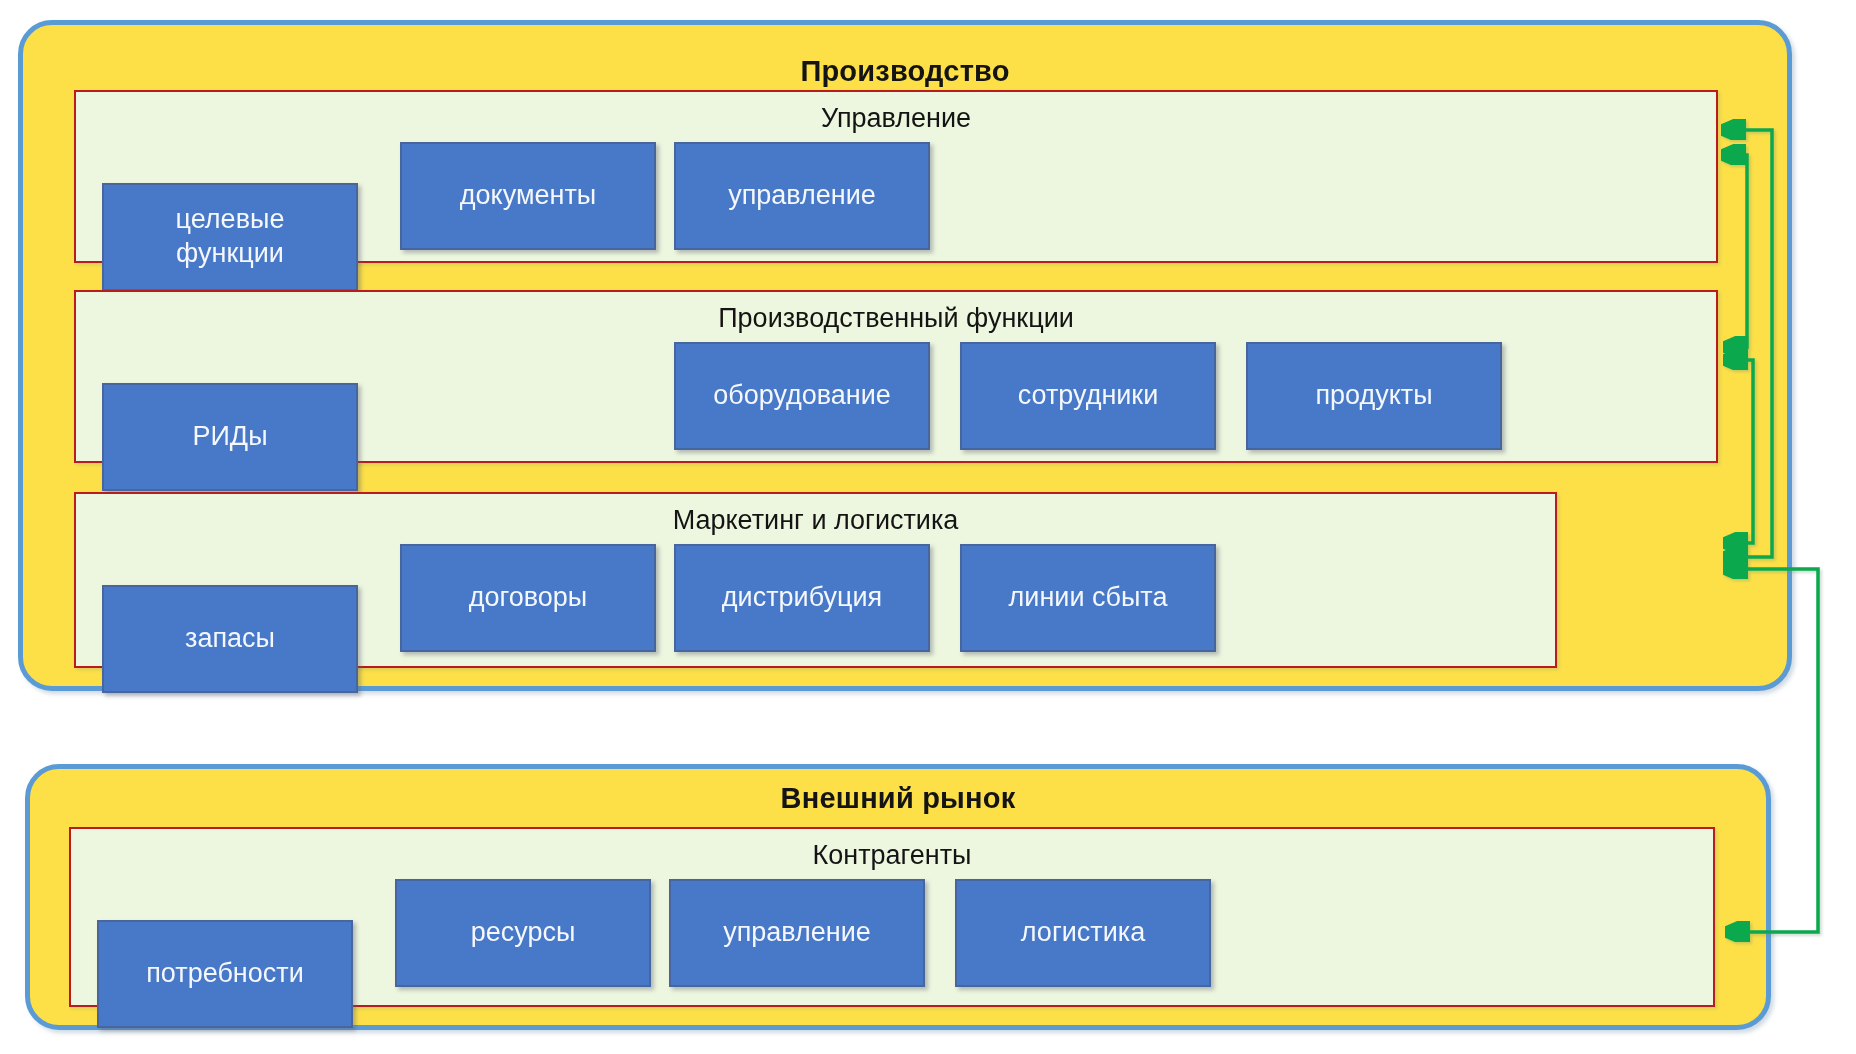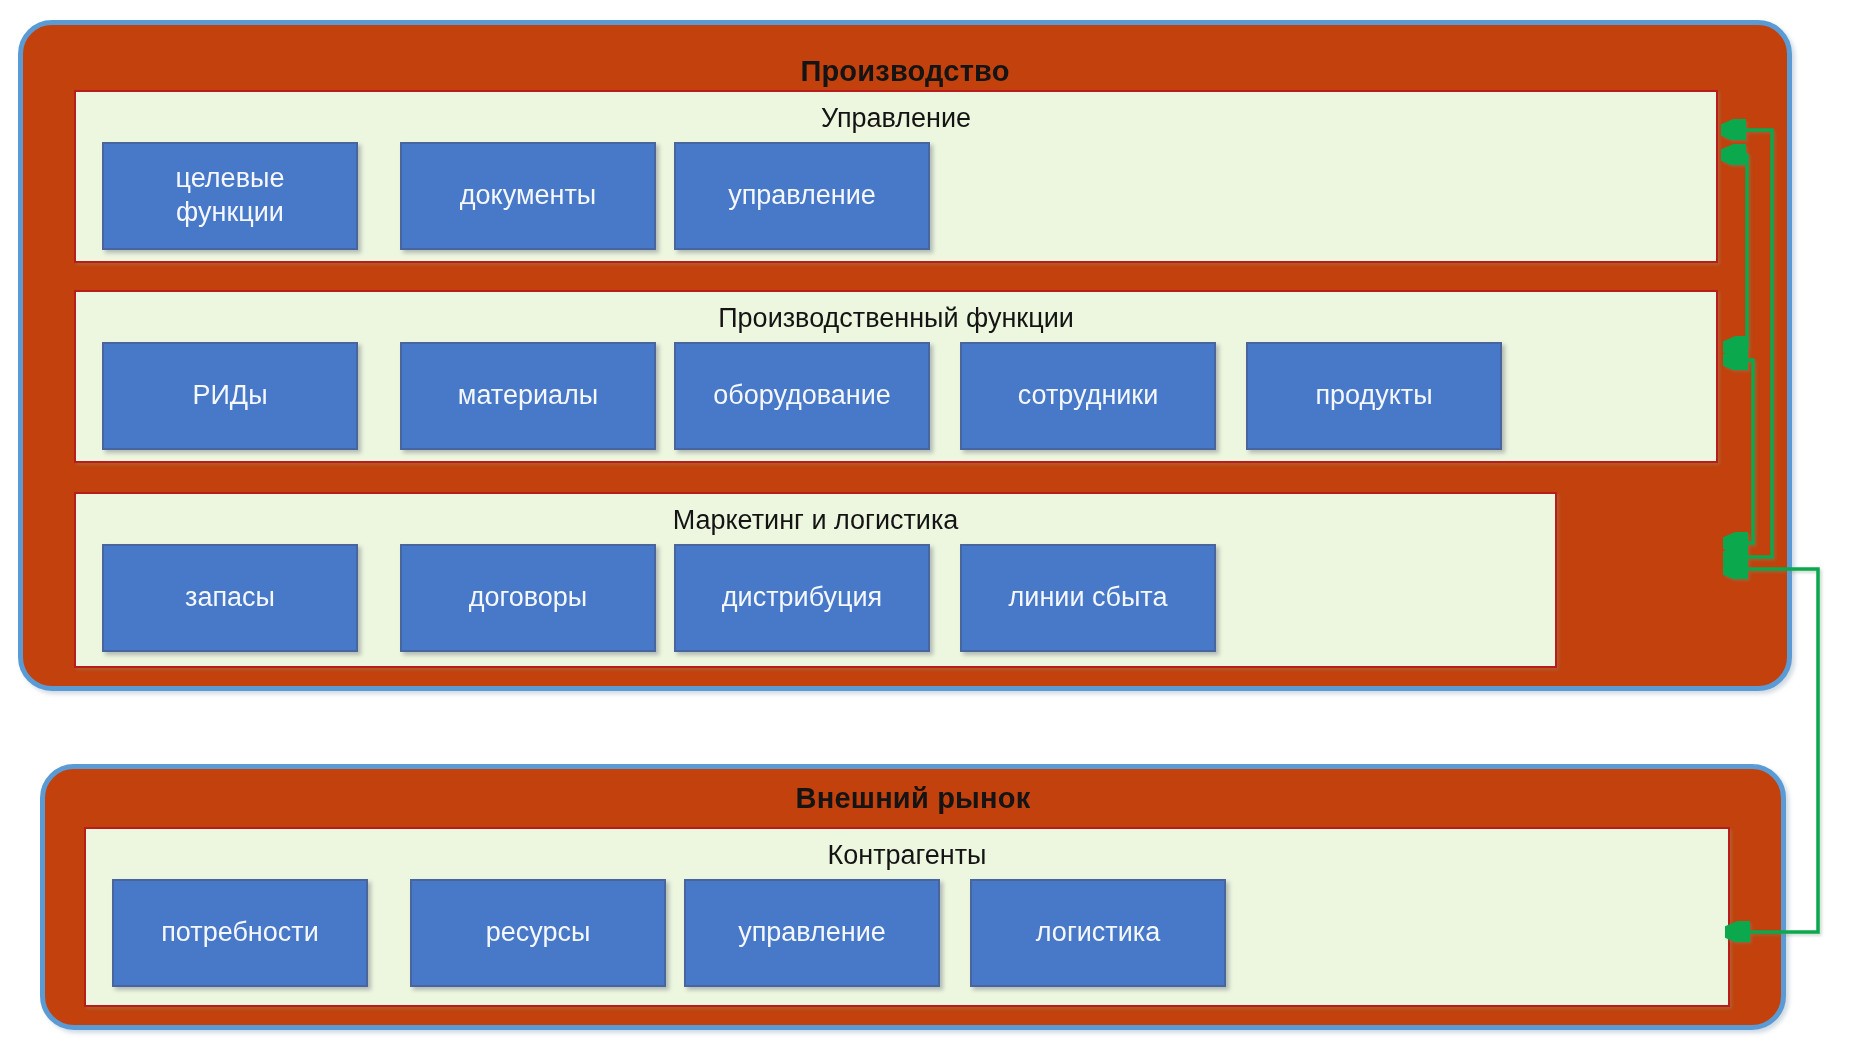--- a/index.html
+++ b/index.html
@@ -1,25 +1,25 @@
 <!DOCTYPE html>
 <html><head>
 <meta charset="utf-8">
 <style>
   html,body{margin:0;padding:0;background:#ffffff;}
   #canvas{
     position:relative;width:1856px;height:1054px;background:#ffffff;
     font-family:"Liberation Sans",sans-serif;overflow:hidden;
   }
   .outer{
-    position:absolute;background:#c2410c;border:5px solid #5b9bd5;border-radius:34px;
+    position:absolute;background:#fde047;border:5px solid #5b9bd5;border-radius:34px;
     box-shadow:3px 3px 4px rgba(120,150,175,.35);box-sizing:border-box;
   }
   #production{left:18px;top:20px;width:1774px;height:671px;}
-  #external{left:40px;top:764px;width:1746px;height:266px;}
+  #external{left:25px;top:764px;width:1746px;height:266px;}
   .outer-title{
     position:absolute;left:0;right:0;text-align:center;font-weight:bold;
     font-size:29px;color:#141414;letter-spacing:.2px;
   }
   #production .outer-title{top:30px;}
   #external .outer-title{top:13px;}
   .section{
     position:absolute;background:#edf6de;border:2px solid #b91c1c;box-sizing:border-box;
     box-shadow:2px 2px 3px rgba(140,160,130,.3);
   }
@@ -31,21 +31,21 @@
     position:absolute;top:11px;left:0;right:0;text-align:center;
     font-size:27px;color:#141414;
   }
   .item{
     position:absolute;top:50px;width:256px;height:108px;
     background:#4878c8;border:2px solid #48659e;box-sizing:border-box;
     color:#f4f8fd;font-size:27px;line-height:1.25;
     display:flex;align-items:center;justify-content:center;text-align:center;
     padding:0 28px;box-shadow:3px 3px 4px rgba(90,100,120,.4);
   }
-  .c1{left:26px;} .c2{left:312px;margin-left:12px;} .c3{left:598px;} .c4{left:884px;} .c5{left:1170px;}
+  .c1{left:26px;margin-top:41px;} .c2{left:312px;margin-left:12px;} .c3{left:598px;} .c4{left:884px;} .c5{left:1170px;}
   #arrows{
     position:absolute;left:0;top:0;width:1856px;height:1054px;
     pointer-events:none;z-index:5;
     filter:drop-shadow(2px 2px 1.5px rgba(110,150,120,.35));
   }
   #arrows path{stroke:#0ca84e;stroke-width:3.5;fill:none;}
 </style>
 </head>
 <body>
 
@@ -57,21 +57,20 @@
     <div class="section" id="sec-management">
       <div class="sec-title">Управление</div>
       <div class="item c1">целевые функции</div>
       <div class="item c2">документы</div>
       <div class="item c3">управление</div>
     </div>
 
     <div class="section" id="sec-process">
       <div class="sec-title">Производственный функции</div>
       <div class="item c1">РИДы</div>
-      <div class="item c2">материалы</div>
       <div class="item c3">оборудование</div>
       <div class="item c4">сотрудники</div>
       <div class="item c5">продукты</div>
     </div>
 
     <div class="section" id="sec-marketing">
       <div class="sec-title">Маркетинг и логистика</div>
       <div class="item c1">запасы</div>
       <div class="item c2">договоры</div>
       <div class="item c3">дистрибуция</div>

